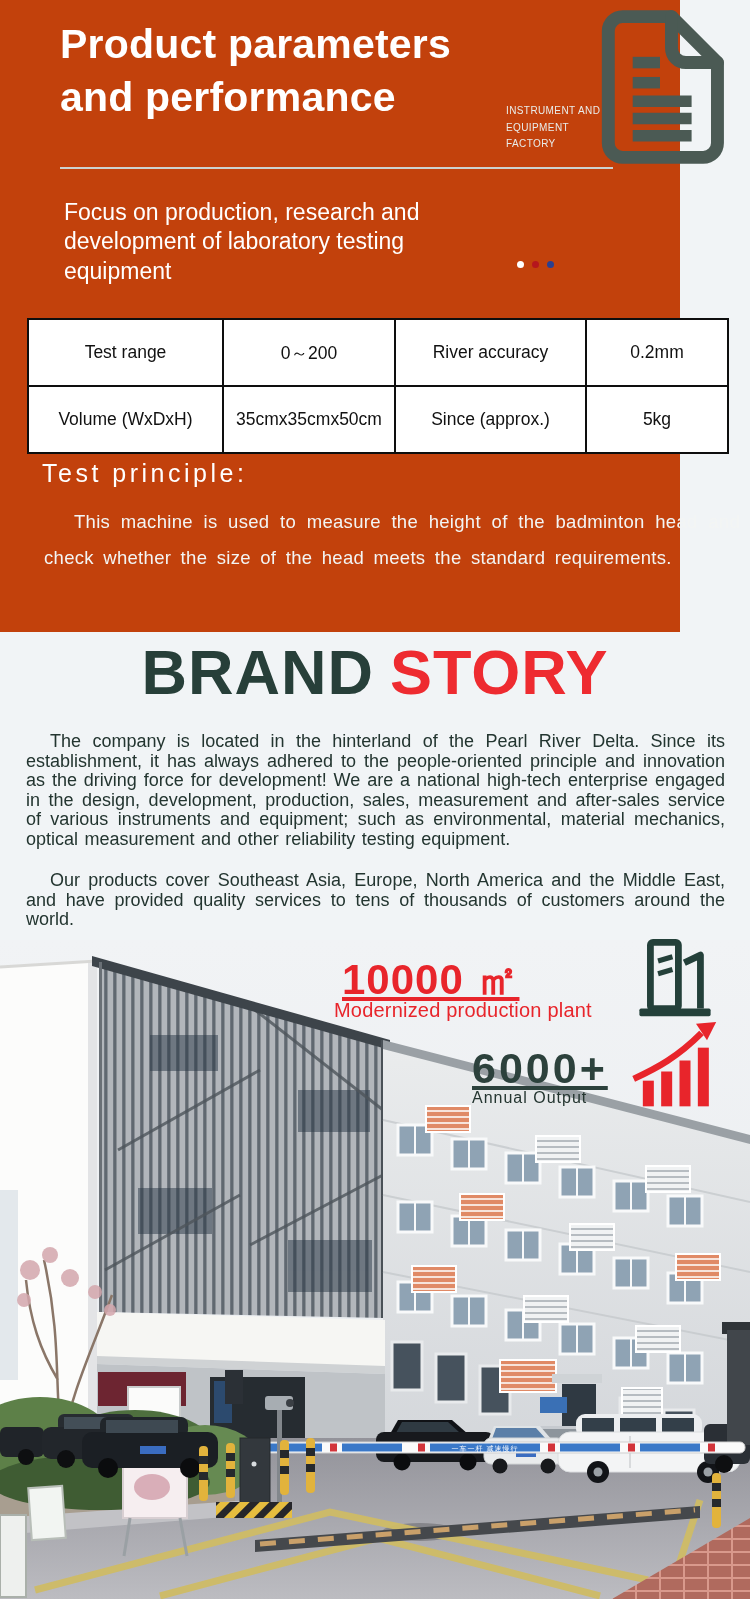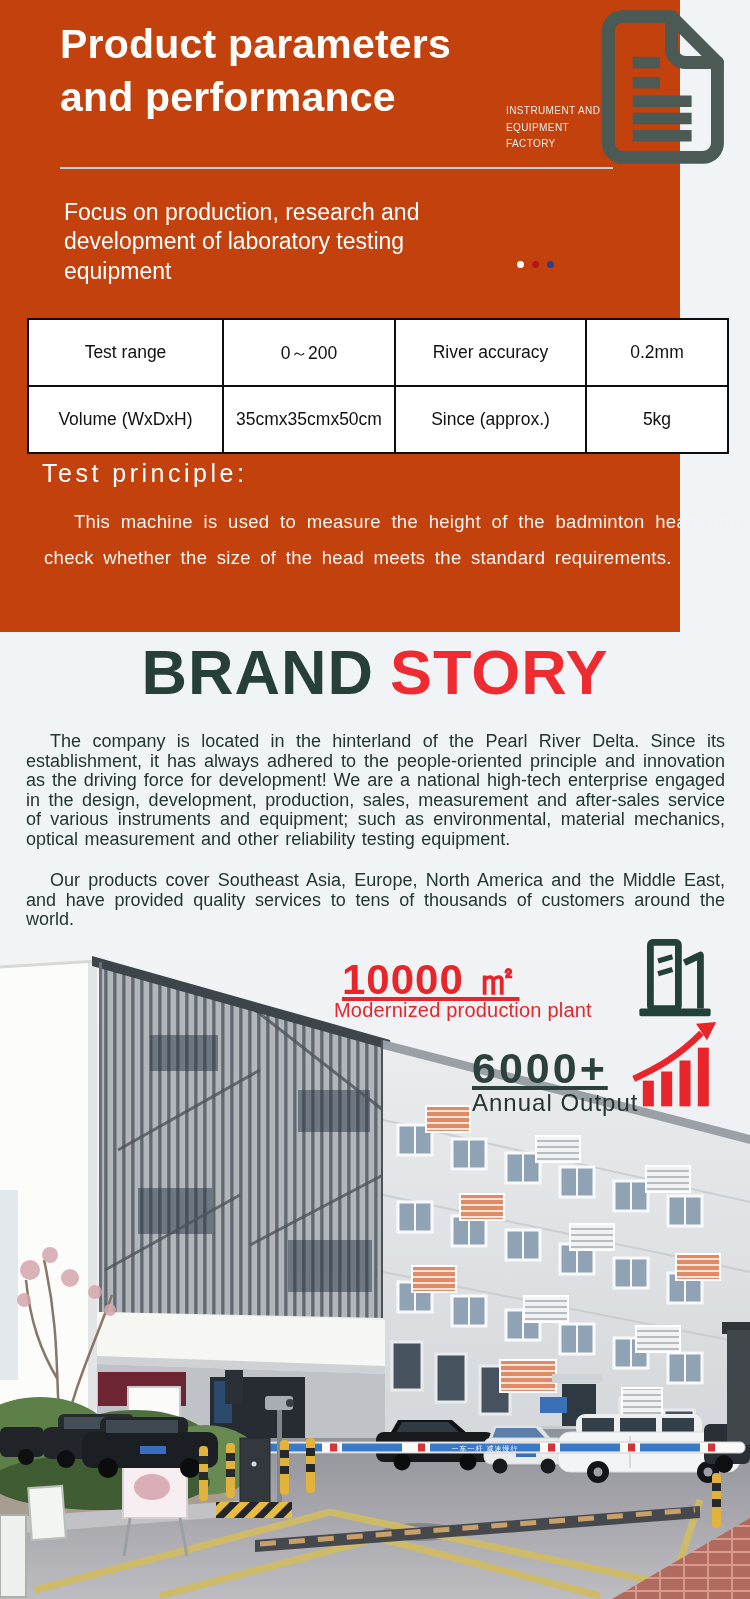--- a/index.html
+++ b/index.html
@@ -42,21 +42,21 @@
   .brand-p{position:absolute;left:26px;width:699px;margin:0;color:#233530;
            font-size:18px;line-height:19.6px;text-align:justify;text-indent:24px;
            word-spacing:1.5px;}
   .brand-p1{top:732px;} .brand-p2{top:871px;}
 
   .stat-value{position:absolute;margin:4px;font-weight:bold;text-decoration:underline;}
   .stat-label{position:absolute;margin:0;}
   .stat1-value{left:338px;top:948px;font-size:42px;color:#e8252b;letter-spacing:1px;}
   .stat1-label{left:334px;top:999px;font-size:20px;color:#e8252b;letter-spacing:.2px;}
   .stat2-value{left:468px;top:1040px;font-size:43px;color:#2c413c;letter-spacing:3px;}
-  .stat2-label{left:472px;top:1089px;font-size:24px;color:#243530;letter-spacing:1px;}
+  .stat2-label{left:472px;top:1089px;font-size:16px;color:#243530;letter-spacing:1px;}
   .bld-icon{position:absolute;left:636px;top:936px;}
   .chart-icon{position:absolute;left:630px;top:1020px;}
   .stat-layer{z-index:3;}
   .photo{position:absolute;left:0;top:940px;width:750px;height:659px;z-index:1;}
 </style>
 </head>
 <body>
 
 <div class="page">
 

